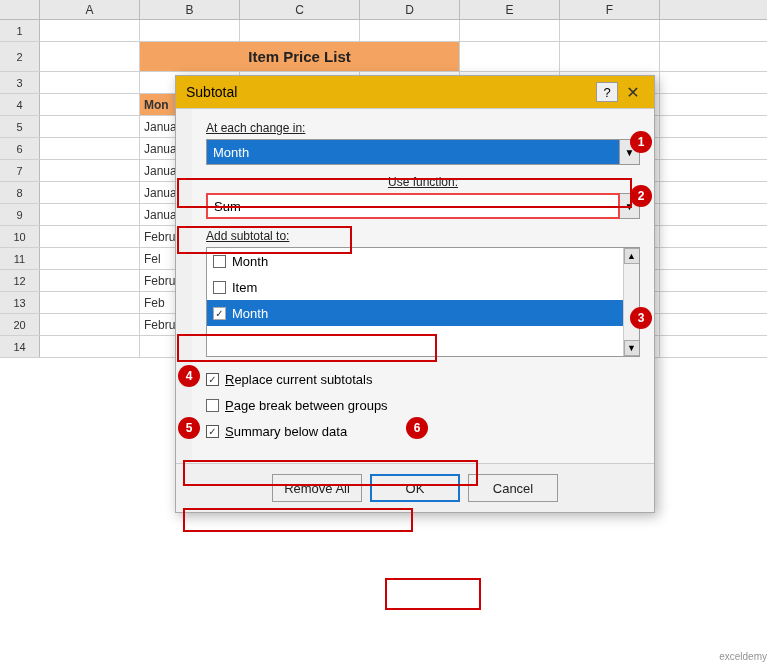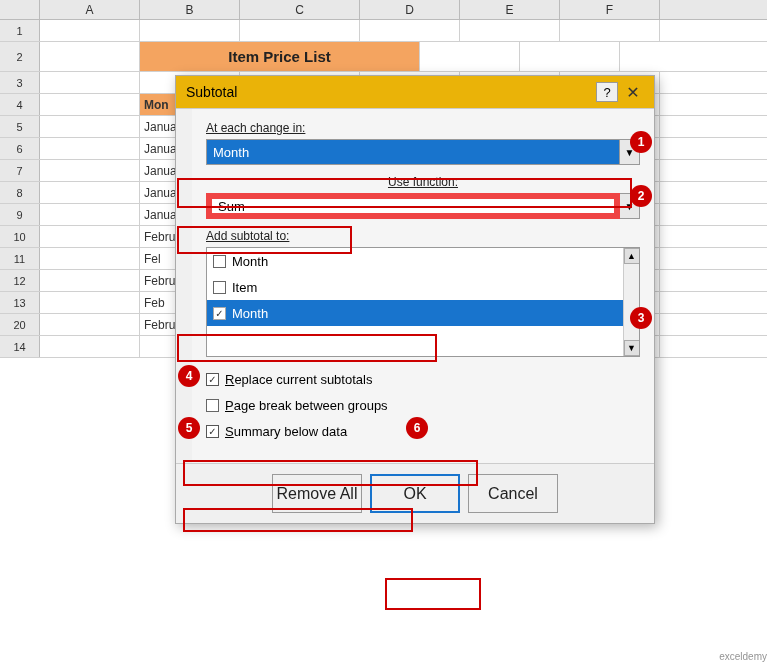--- a/index.html
+++ b/index.html
@@ -282,25 +282,25 @@
     .dialog-buttons {
       display: flex;
       justify-content: center;
       gap: 8px;
       padding: 10px 14px;
       border-top: 1px solid #ccc;
     }
 
     .btn {
       width: 90px;
-      height: 39px;
+      height: 28px;
       border: 1px solid #999;
       background: #f0f0f0;
       cursor: pointer;
-      font-size: 16px;
+      font-size: 13px;
       color: #222;
     }
 
     .btn.ok-btn {
       border: 2px solid #1874cd;
       background: #f0f0f0;
     }
 
     
     .badge {
@@ -358,21 +358,21 @@
       <div class="cell"></div>
       <div class="cell col-c"></div>
       <div class="cell col-d"></div>
       <div class="cell col-e"></div>
       <div class="cell col-f"></div>
     </div>
 
     <div class="sheet-row" style="height:30px;">
       <div class="row-num" style="line-height:30px;">2</div>
       <div class="cell"></div>
-      <div class="cell title-span" style="width:280px; font-size:15px;">Item Price List</div>
+      <div class="cell title-span" style="width:320px; font-size:15px;">Item Price List</div>
       <div class="cell col-e"></div>
       <div class="cell col-f"></div>
     </div>
 
     <div class="sheet-row">
       <div class="row-num">3</div>
       <div class="cell"></div>
       <div class="cell"></div>
       <div class="cell col-c"></div>
       <div class="cell col-d"></div>
@@ -513,21 +513,21 @@
       </div>
       <div class="select-dropdown-btn">▼</div>
 
       <div class="badge" style="right:-12px; top:-8px;">1</div>
     </div>
 
     <div class="field-label underline" style="margin-top:4px;text-align:center;">
       <span>Use function:</span>
     </div>
     <div class="select-row" style="position:relative;">
-      <div class="select-box" style="flex:1; border:6px solid #ef4444;">
+      <div class="select-box" style="flex:1; border:2px solid #ef4444;">
         <span style="font-size:13px;">Sum</span>
       </div>
       <div class="select-dropdown-btn">▼</div>
 
       <div class="badge" style="right:-12px; top:-8px;">2</div>
     </div>
 
     <div class="field-label underline" style="margin-top:4px;">
       <span>Add subtotal to:</span>
     </div>

